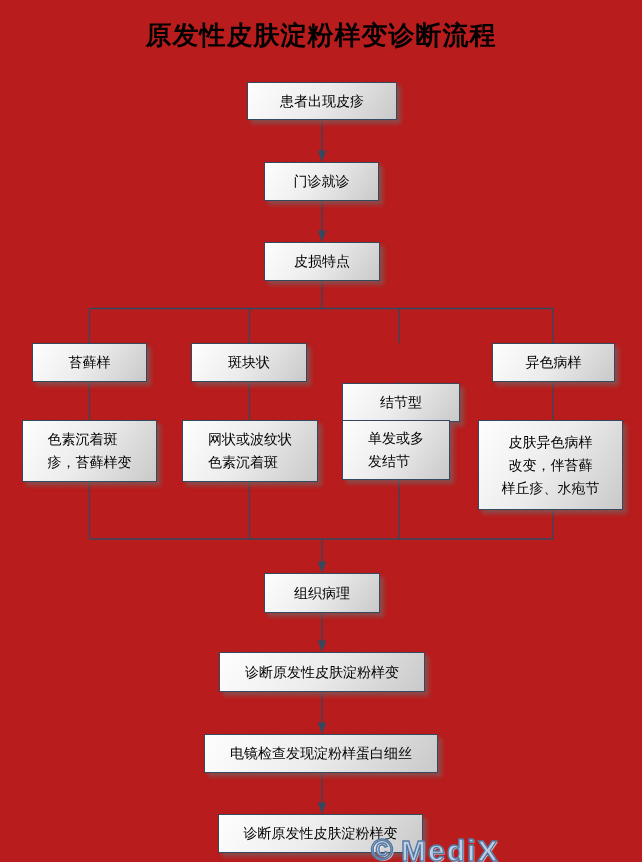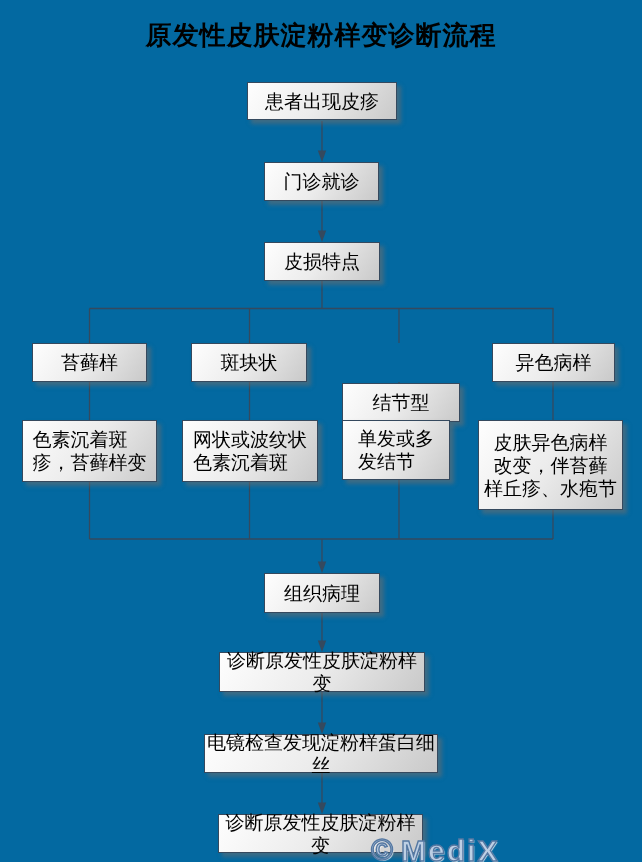--- a/index.html
+++ b/index.html
@@ -5,21 +5,21 @@
   html, body { margin: 0; padding: 0; }
   body {
     width: 642px; height: 862px;
     background: #ffffff;
     overflow: hidden;
     font-family: "Liberation Sans", "DejaVu Sans", sans-serif;
   }
   .stage {
     position: relative;
     width: 642px; height: 862px;
-    background: #0369a1;
+    background: #b91c1c;
   }
   .page-title {
     position: absolute;
     left: 0; top: 18px; width: 642px;
     text-align: center;
     font-size: 26px;
     font-weight: 700;
     letter-spacing: 1px;
     color: #000000;
   }
@@ -33,21 +33,21 @@
   .node {
     position: absolute;
     z-index: 2;
     box-sizing: border-box;
     border: 1.5px solid var(--box-border, #35495e);
     background: linear-gradient(125deg, #fefefe 0%, #ececec 48%, #c9c9c9 100%);
     box-shadow: 4px 4px 4px rgba(110,110,110,0.55);
     display: flex;
     align-items: center;
     justify-content: center;
-    font-size: 19px;
+    font-size: 14px;
     line-height: 23px;
     color: #000000;
     text-align: center;
   }
   .node.multi {
     white-space: pre-line;
     text-align: left;
   }
   .watermark {
     position: absolute;

